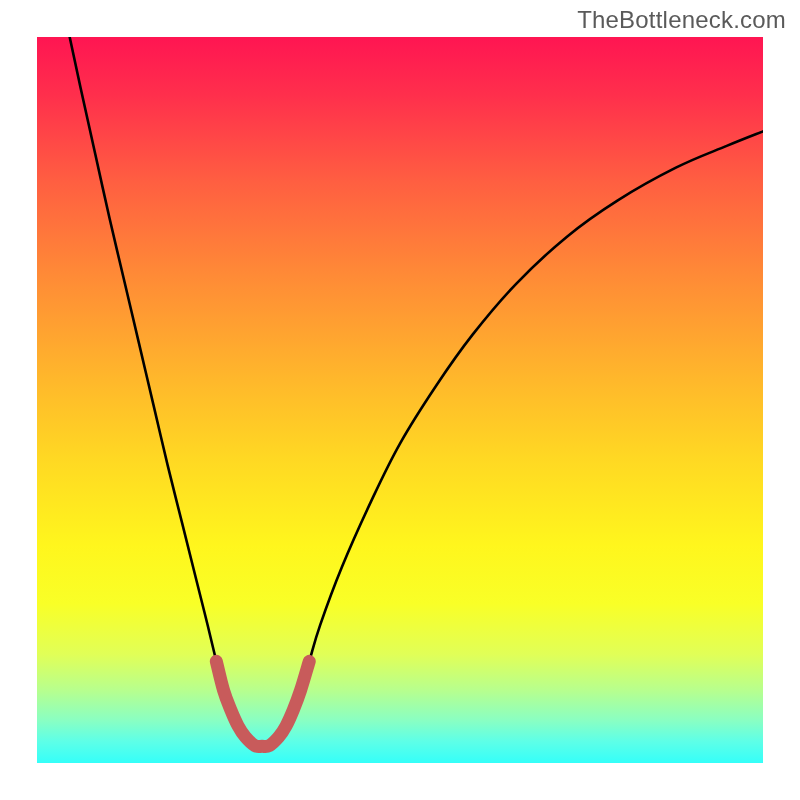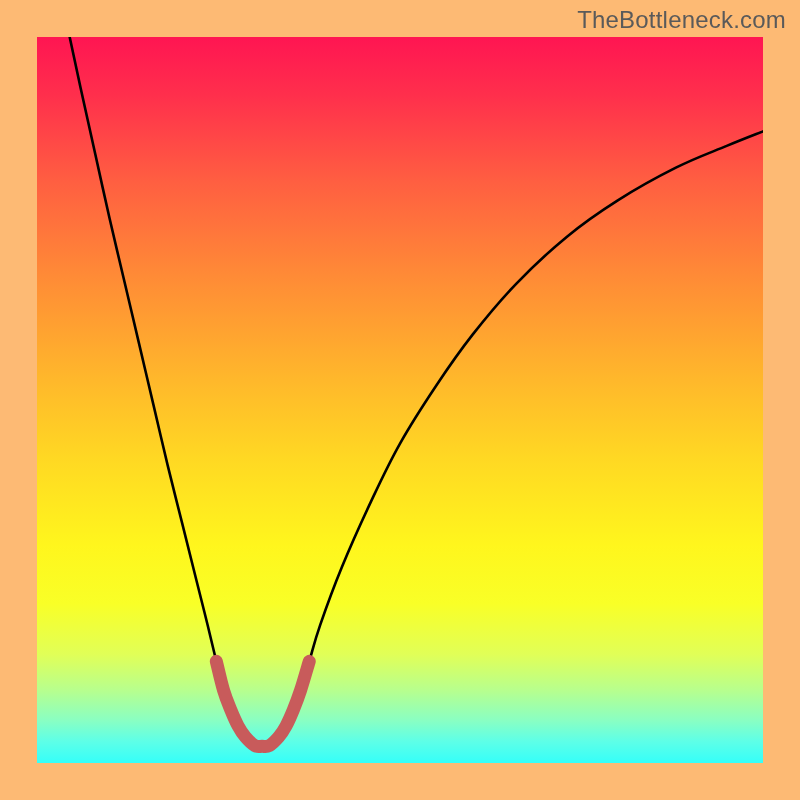--- a/index.html
+++ b/index.html
@@ -10,21 +10,21 @@
     background: #000000;
     overflow: hidden;
     font-family: Arial, Helvetica, sans-serif;
   }
   .frame {
     position: absolute;
     left: 0;
     top: 0;
     width: 800px;
     height: 800px;
-    background: #fdba74;
+    background: #ffffff;
   }
   .plot-area {
     position: absolute;
     left: 37px;
     top: 37px;
     width: 726px;
     height: 726px;
     overflow: hidden;
   }
   .gradient {

